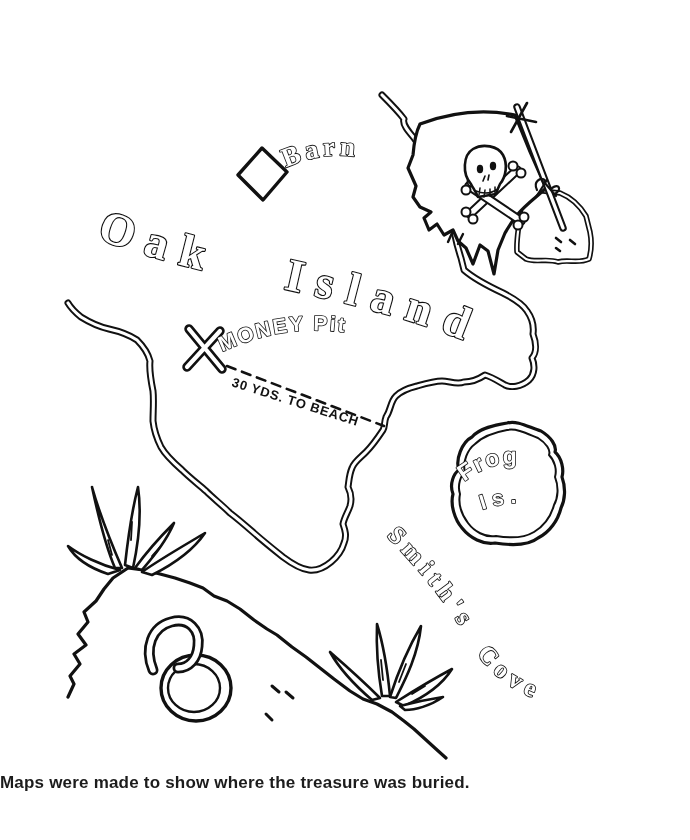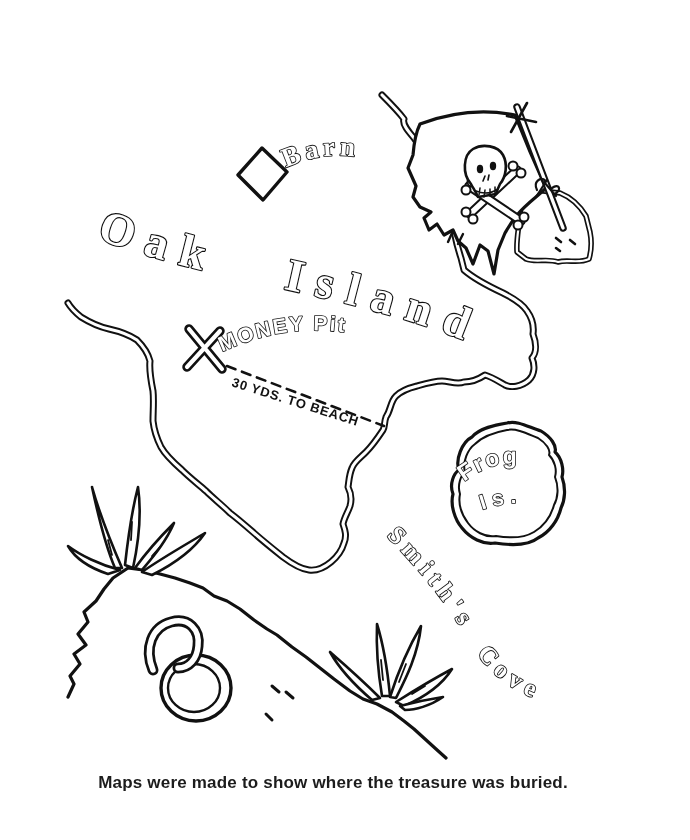--- a/index.html
+++ b/index.html
@@ -12,21 +12,21 @@
   text{paint-order:stroke;stroke-linejoin:round;}
   .t-serif{font-family:"Liberation Serif","DejaVu Serif",serif;font-weight:bold;}
   .t-sans{font-family:"Liberation Sans","DejaVu Sans",sans-serif;font-weight:bold;}
   .outline-big{fill:#ffffff;stroke:#111111;stroke-width:2.2px;font-size:46px;letter-spacing:13px;word-spacing:46px;}
   .outline-cove{fill:#ffffff;stroke:#111111;stroke-width:1.7px;font-size:25px;letter-spacing:6px;word-spacing:14px;}
   .outline-barn{fill:#ffffff;stroke:#111111;stroke-width:1.7px;font-size:27px;letter-spacing:4px;}
   .outline-money{fill:#ffffff;stroke:#111111;stroke-width:1.6px;font-size:21px;letter-spacing:2px;}
   .outline-frog{fill:#ffffff;stroke:#111111;stroke-width:1.6px;font-size:23px;letter-spacing:2px;}
   .outline-fris{fill:#ffffff;stroke:#111111;stroke-width:1.6px;font-size:21px;letter-spacing:6px;}
   .solid-small{fill:#111111;stroke:none;font-size:13px;letter-spacing:0.8px;}
-  #caption{position:absolute;left:0;right:24px;top:773px;text-align:center;
+  #caption{position:absolute;left:0;right:24px;top:773px;
            color:#1c1c1c;font-size:17px;font-weight:bold;letter-spacing:0.2px;}
 </style>
 </head>
 <body>
 
 <svg id="map-stage" width="690" height="840" viewBox="0 0 690 840">
   <defs>
     <path id="p-oak" d="M 96,238 C 180,270 260,282 340,302 C 420,322 472,340 522,368"></path>
     <path id="p-cove" d="M 386,536 C 428,578 452,612 472,646 C 492,680 524,700 570,708"></path>
     <path id="p-money" d="M 222,352 Q 298,316 380,340"></path>

